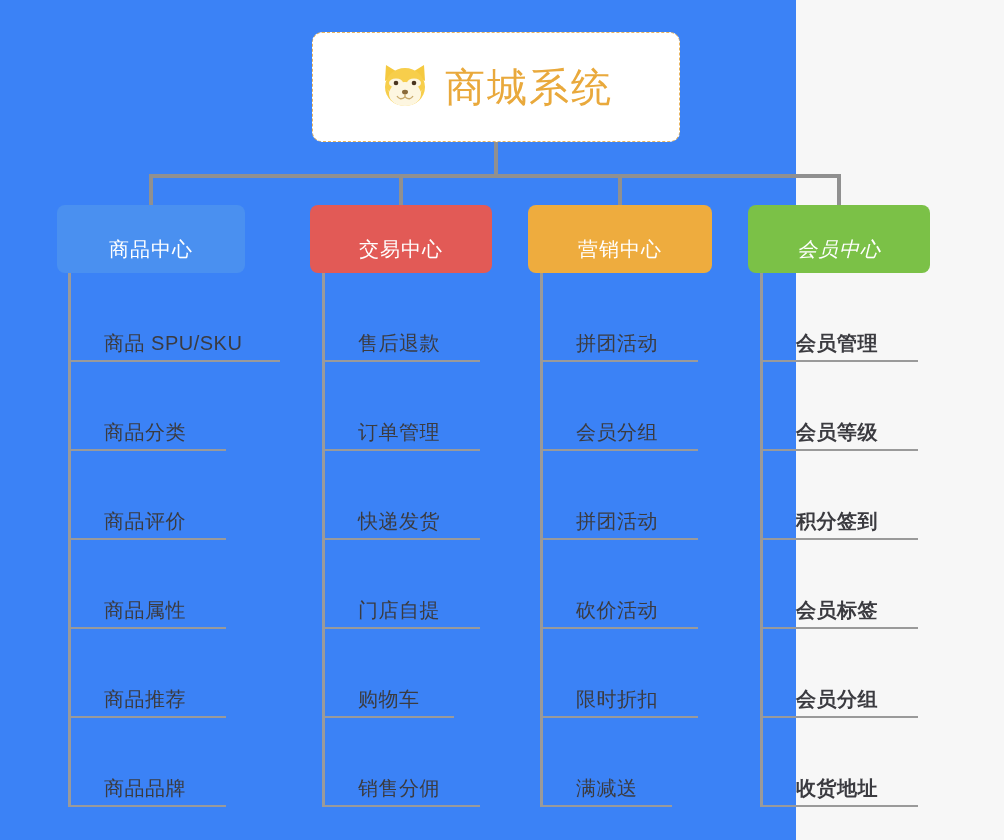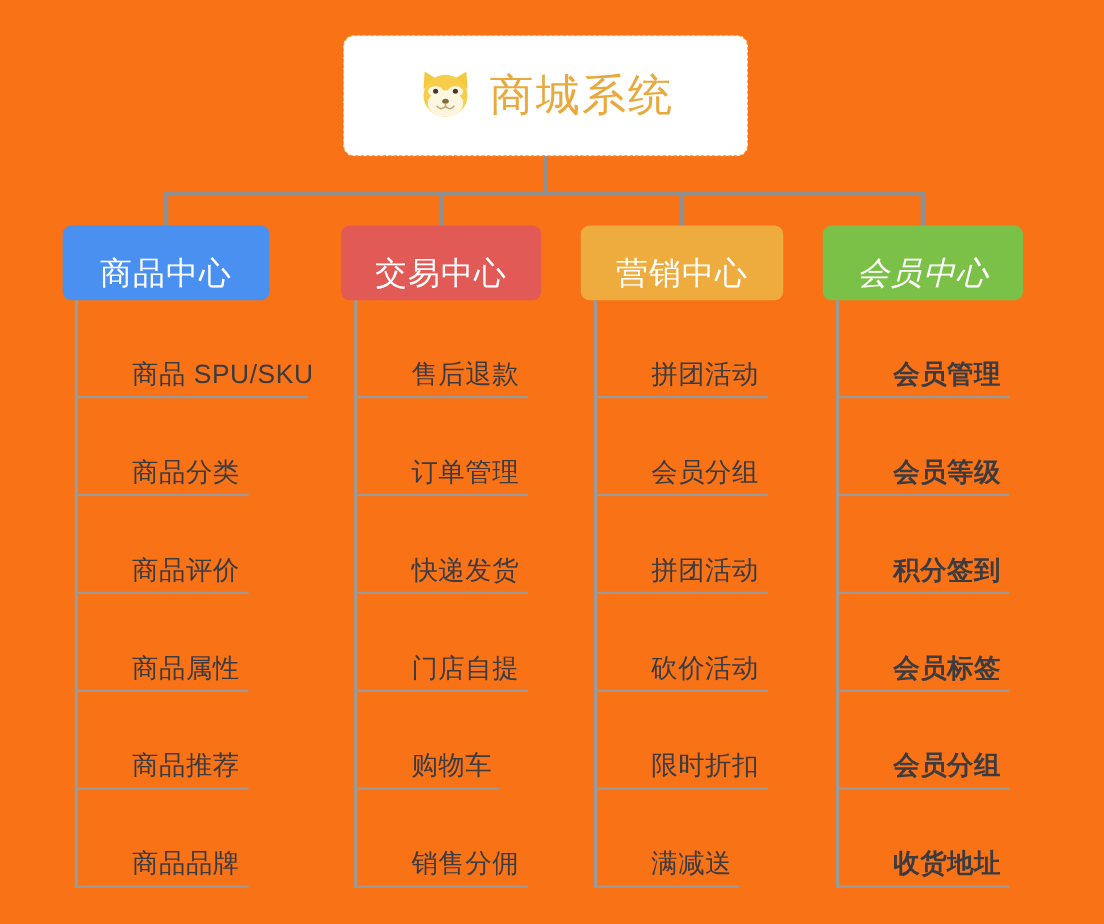--- a/index.html
+++ b/index.html
@@ -8,23 +8,23 @@
   html, body {
     width: 1004px;
     height: 840px;
     background: #f7f7f7;
     font-family: "Liberation Sans", "DejaVu Sans", sans-serif;
     overflow: hidden;
   }
 
   #mindmap {
     position: relative;
-    width: 1004px;
+    width: 796px;
     height: 840px;
-    background: #f97316;
+    background: #3b82f6;
   }
 
   
   .root-node {
     position: absolute;
     left: 312px;
     top: 32px;
     width: 368px;
     height: 110px;
     background: #ffffff;
@@ -63,21 +63,21 @@
   .cat-box {
     position: absolute;
     top: 205px;
     height: 68px;
     border-radius: 8px;
     display: flex;
     align-items: center;
     justify-content: center;
   }
   .cat-label {
-    font-size: 29px;
+    font-size: 20px;
     color: #ffffff;
     line-height: 1;
     letter-spacing: 1px;
     white-space: nowrap;
     margin-top: 20px;
   }
 
   
   .leaf-col {
     position: absolute;
@@ -102,24 +102,24 @@
   .leaf-underline {
     position: absolute;
     left: 0;
     bottom: 0;
     height: 2px;
     background: #9a9a9a;
   }
 
   .leaf-label {
     position: relative;
-    font-size: 24px;
+    font-size: 20px;
     color: #3b3b40;
     line-height: 1;
-    padding-left: 52px;
+    padding-left: 36px;
     padding-bottom: 9px;
     white-space: nowrap;
     letter-spacing: 0.5px;
   }
 </style>
 </head>
 <body>
 
 <div id="mindmap">
 

